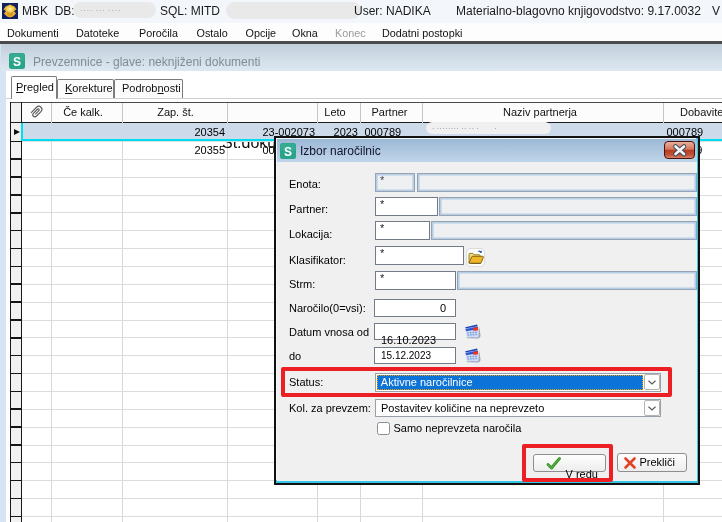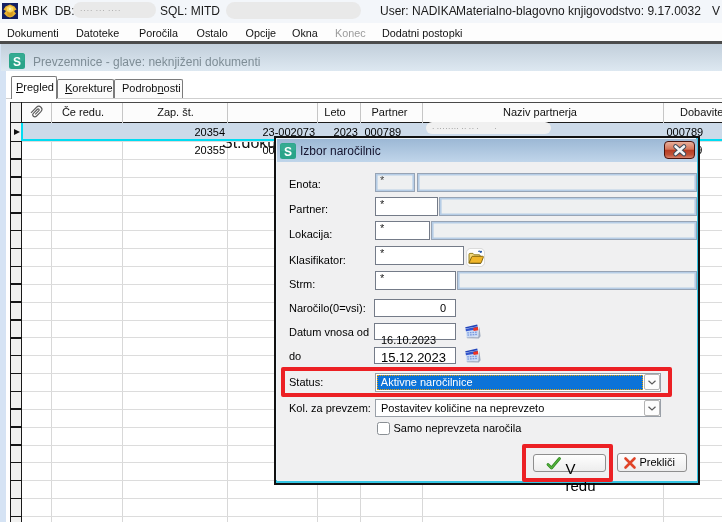--- a/index.html
+++ b/index.html
@@ -14,21 +14,21 @@
 <polygon points="8,1.5 12.5,3.5 14.5,6.5 12,8 14,10.5 11,13.5 8,14.5 5,13.5 2,10.5 4,8 1.5,6.5 3.5,3.5" fill="#e8b330"></polygon>
 <polygon points="8,3 11.5,4.5 11,8 8,9.5 5,8 4.5,4.5" fill="#f8d868"></polygon>
 <polygon points="5,8.5 8,10 11,8.5 10.5,12.5 8,13.5 5.5,12.5" fill="#d89a20"></polygon>
 <circle cx="8" cy="6" r="1.2" fill="#fdf0b0"></circle>
 </svg>
 <div class="t" style="left:22px;top:4px;font-size:12px;color:#1a1a1a;">MBK&nbsp; DB:</div>
 <div class="ab" style="left:73px;top:2px;width:83px;height:16px;background:#e9e9e9;border-radius:8px;"></div>
 <div class="t" style="left:80px;top:7px;font-size:7px;color:#9a9a9a;letter-spacing:1px;">···· ··· ····</div>
 <div class="t" style="left:160px;top:4px;font-size:12px;color:#1a1a1a;">SQL: MITD</div>
 <div class="ab" style="left:226px;top:2px;width:135px;height:17px;background:#e9e9e9;border-radius:9px;"></div>
-<div class="t" style="left:380px;top:4px;font-size:12px;color:#1a1a1a;">User: NADIKA</div>
+<div class="t" style="left:354px;top:4px;font-size:12px;color:#1a1a1a;">User: NADIKA</div>
 <div class="t" style="left:456px;top:4px;font-size:12px;color:#1a1a1a;">Materialno-blagovno knjigovodstvo: 9.17.0032</div>
 <div class="t" style="left:712px;top:4px;font-size:12px;color:#1a1a1a;">V</div>
 <div class="ab" style="left:0;top:23px;width:722px;height:18px;background:#fdfdfd;"></div>
 <div class="t" style="left:7px;top:26.5px;font-size:10.8px;color:#111;">Dokumenti</div>
 <div class="t" style="left:76px;top:26.5px;font-size:10.8px;color:#111;">Datoteke</div>
 <div class="t" style="left:139px;top:26.5px;font-size:10.8px;color:#111;">Poročila</div>
 <div class="t" style="left:196.5px;top:26.5px;font-size:10.8px;color:#111;text-align:right;">Ostalo</div>
 <div class="t" style="left:245.5px;top:26.5px;font-size:10.8px;color:#111;">Opcije</div>
 <div class="t" style="left:292px;top:26.5px;font-size:10.8px;color:#111;">Okna</div>
 <div class="t" style="left:335px;top:26.5px;font-size:10.8px;color:#9b9b9b;">Konec</div>
@@ -64,21 +64,21 @@
 <div class="ab" style="left:227px;top:102.5px;width:1px;height:19.299999999999997px;background:#c6c6c6;"></div>
 <div class="ab" style="left:227px;top:121.8px;width:1px;height:400.2px;background:#d8d8d8;"></div>
 <div class="ab" style="left:317px;top:102.5px;width:1px;height:19.299999999999997px;background:#c6c6c6;"></div>
 <div class="ab" style="left:317px;top:121.8px;width:1px;height:400.2px;background:#d8d8d8;"></div>
 <div class="ab" style="left:360px;top:102.5px;width:1px;height:19.299999999999997px;background:#c6c6c6;"></div>
 <div class="ab" style="left:360px;top:121.8px;width:1px;height:400.2px;background:#d8d8d8;"></div>
 <div class="ab" style="left:422px;top:102.5px;width:1px;height:19.299999999999997px;background:#c6c6c6;"></div>
 <div class="ab" style="left:422px;top:121.8px;width:1px;height:400.2px;background:#d8d8d8;"></div>
 <div class="ab" style="left:663px;top:102.5px;width:1px;height:19.299999999999997px;background:#c6c6c6;"></div>
 <div class="ab" style="left:663px;top:121.8px;width:1px;height:400.2px;background:#d8d8d8;"></div>
-<div class="ab" style="left:51px;top:106.0px;width:71px;text-align:center;font-size:11px;color:#111;text-indent:-7px;">Če redu.</div>
+<div class="ab" style="left:51px;top:106.0px;width:71px;text-align:center;font-size:11px;color:#111;text-indent:-7px;">Če kalk.</div>
 <div class="ab" style="left:122px;top:106.0px;width:105px;text-align:center;font-size:11px;color:#111;text-indent:2px;">Zap. št.</div>
 <div class="ab" style="left:227px;top:106.0px;width:90px;text-align:center;font-size:16px;color:#111;text-indent:-5px;margin-top:28px;">Št.dokumenta</div>
 <div class="ab" style="left:317px;top:106.0px;width:43px;text-align:center;font-size:11px;color:#111;text-indent:-7px;">Leto</div>
 <div class="ab" style="left:360px;top:106.0px;width:62px;text-align:center;font-size:11px;color:#111;text-indent:-3px;">Partner</div>
 <div class="ab" style="left:422px;top:106.0px;width:241px;text-align:center;font-size:11px;color:#111;text-indent:-5px;">Naziv partnerja</div>
 <div class="t" style="left:680px;top:106.0px;font-size:11px;color:#111;">Dobavitelj</div>
 <svg class="ab" style="left:27px;top:102.5px" width="19" height="18" viewBox="0 0 19 18">
 <g transform="rotate(45 9.5 9)" fill="none" stroke="#5a5a5a" stroke-width="1.1">
 <path d="M6.2 13.5 L6.2 5.6 A3.1 3.1 0 0 1 12.4 5.6 L12.4 12.1 A2.1 2.1 0 0 1 8.2 12.1 L8.2 6.4 A1.05 1.05 0 0 1 10.3 6.4 L10.3 11.6"></path>
 </g>
@@ -193,21 +193,21 @@
 <div class="t" style="left:289px;top:301.5px;font-size:11px;color:#000;">Naročilo(0=vsi):</div>
 <div class="ab" style="left:374px;top:299px;width:82px;height:17.5px;background:#fff;border:1px solid #747b88;box-sizing:border-box;">
     <span style="position:absolute;right:9px;top:2px;font-size:11px;color:#000;">0</span>
   </div>
 <div class="t" style="left:289px;top:325.5px;font-size:11px;color:#000;">Datum vnosa od</div>
 <div class="ab" style="left:374px;top:322.5px;width:82px;height:17.5px;background:#fff;border:1px solid #747b88;box-sizing:border-box;">
     <span style="position:absolute;left:6px;top:2px;font-size:11px;color:#000;margin-top:8px;">16.10.2023</span>
   </div>
 <div class="t" style="left:289px;top:350px;font-size:11px;color:#000;">do</div>
 <div class="ab" style="left:374px;top:346.5px;width:82px;height:17.5px;background:#fff;border:1px solid #747b88;box-sizing:border-box;">
-    <span style="position:absolute;left:6px;top:2px;font-size:13px;color:#000;">15.12.2023</span>
+    <span style="position:absolute;left:6px;top:2px;font-size:10px;color:#000;">15.12.2023</span>
   </div>
 <svg class="ab" style="left:464px;top:323.5px" width="18" height="16" viewBox="0 0 18 16">
 <polygon points="15.3,2.6 16.6,12.2 14.8,14.6 3.2,14.2 2.6,13 13.9,13.3" fill="#5a6f96" opacity="0.55"></polygon>
 <polygon points="1.6,4.6 13.6,2.2 14.6,12.4 2.6,13.4" fill="#ccdcf6"></polygon>
 <polygon points="1.6,4.6 13.6,2.2 13.2,0.6 1.2,3.2" fill="#2244bb"></polygon>
 <polygon points="1.6,4.9 13.7,2.5 14.0,5.2 1.9,7.2" fill="#3355cc"></polygon>
 <polygon points="9.2,3.9 13.9,3.1 14.3,6.3 9.6,7.0" fill="#ee3322"></polygon>
 <g fill="#7a9ade">
 <rect x="3.2" y="8.2" width="1.7" height="1.3"></rect>
       <rect x="5.8" y="8.0" width="1.7" height="1.3"></rect>
@@ -253,21 +253,21 @@
 <svg class="ab" style="left:644px;top:399.7px" width="16" height="16" viewBox="0 0 16 16">
     <path d="M4.5 6.8 L8 10 L11.5 6.8" fill="none" stroke="#5a5a5a" stroke-width="1.2"></path>
   </svg>
 <div class="ab" style="left:377px;top:422px;width:12.5px;height:12.5px;background:#fff;border:1px solid #8a8f94;border-radius:2.5px;box-sizing:border-box;"></div>
 <div class="t" style="left:393.5px;top:421.5px;font-size:11px;color:#000;">Samo neprevzeta naročila</div>
 <div class="ab" style="left:533px;top:453.5px;width:73px;height:18.5px;background:linear-gradient(180deg,#fefefe,#ededed);border:1px solid #8e8e8e;border-radius:3px;box-sizing:border-box;">
     <svg style="position:absolute;left:11px;top:1.5px" width="17" height="15" viewBox="0 0 17 15">
       <path d="M3 8.5 L6.5 12 L14.5 2.5" fill="none" stroke="#2e8a1e" stroke-width="2.8" stroke-linecap="round" stroke-linejoin="round"></path>
       <path d="M3 8.5 L6.5 12 L14.5 2.5" fill="none" stroke="#55b13e" stroke-width="1.2" stroke-linecap="round"></path>
     </svg>
-    <span style="position:absolute;left:31.5px;top:5px;font-size:15px;color:#000;">V redu</span>
+    <span style="position:absolute;left:31.5px;top:13px;font-size:11px;color:#000;">V redu</span>
   </div>
 <div class="ab" style="left:616.5px;top:452.5px;width:70.5px;height:19px;background:linear-gradient(180deg,#fefefe,#ededed);border:1px solid #8e8e8e;border-radius:3px;box-sizing:border-box;">
     <svg style="position:absolute;left:5px;top:2.5px" width="14" height="14" viewBox="0 0 14 14">
       <path d="M2.5 2.5 L11.5 11.5 M11.5 2.5 L2.5 11.5" fill="none" stroke="#e04428" stroke-width="2.6" stroke-linecap="round"></path>
     </svg>
     <span style="position:absolute;left:22px;top:2.5px;font-size:11px;color:#000;">Prekliči</span>
   </div>
 <div class="ab" style="left:281px;top:367px;width:390.5px;height:29.5px;border:4.5px solid #ec2024;box-sizing:border-box;border-radius:2px;"></div>
 <div class="ab" style="left:521.8px;top:444.2px;width:90.8px;height:38.2px;border:4.6px solid #ec2024;box-sizing:border-box;border-radius:2px;"></div>
 </body></html>

